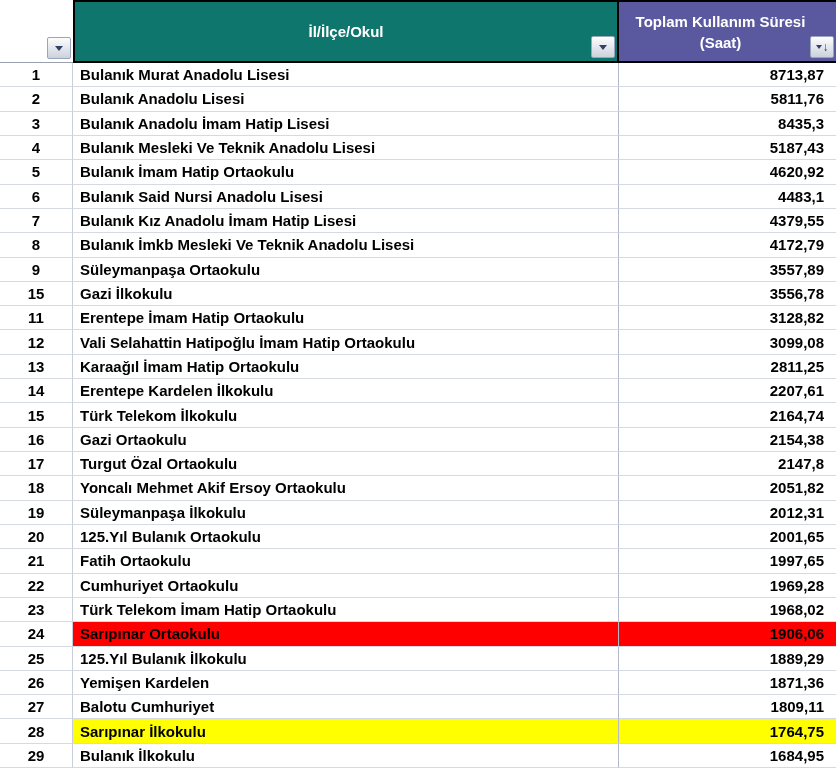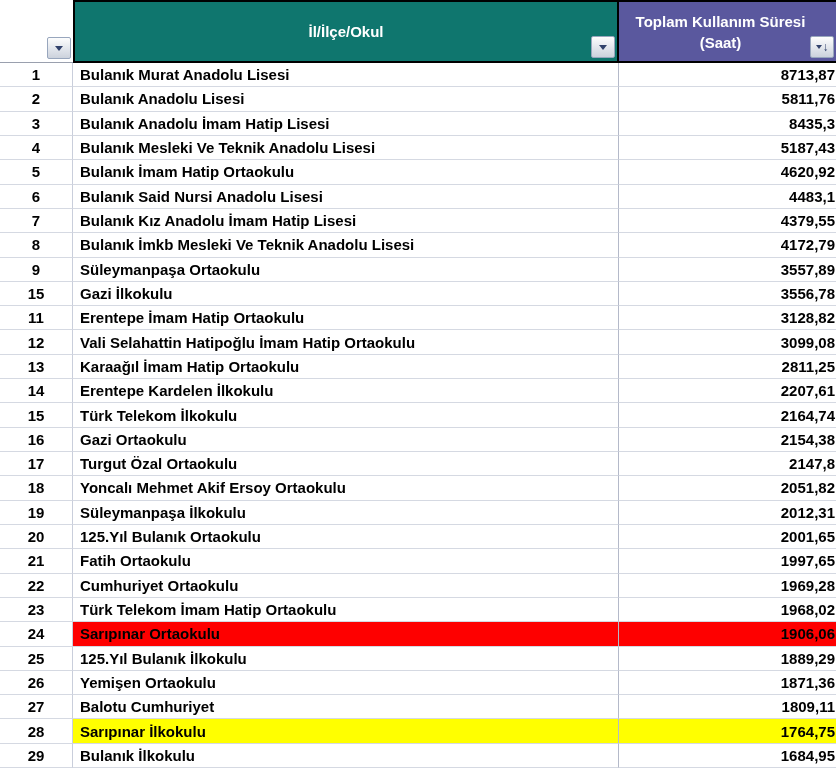--- a/index.html
+++ b/index.html
@@ -50,21 +50,21 @@
   .row { display:flex; flex:1; min-height:0; }
   .c { box-sizing:border-box; display:flex; align-items:center; font-size:15px; border-bottom:1px solid #d5d9e2; }
   .c-num {
     width:73px; flex:0 0 73px; justify-content:center;
     border-right:1px solid #c9cedb;
   }
   .c-school {
     width:546px; flex:0 0 546px; padding-left:7px;
     border-right:1px solid #b4b9c9;
   }
-  .c-val { flex:1; justify-content:flex-end; padding-right:1px; }
+  .c-val { flex:1; justify-content:flex-end; padding-right:12px; }
   .hl-red .c-school, .hl-red .c-val { background:#fe0000; }
   .hl-yellow .c-school, .hl-yellow .c-val { background:#ffff00; }
 </style>
 </head>
 <body>
 
 <div class="sheet">
 
   <div class="hdr">
 
@@ -239,21 +239,21 @@
       </div>
 
       <div class="row">
         <div class="c c-num">25</div>
         <div class="c c-school">125.Yıl Bulanık İlkokulu</div>
         <div class="c c-val">1889,29</div>
       </div>
 
       <div class="row">
         <div class="c c-num">26</div>
-        <div class="c c-school">Yemişen Ortaokulu</div>
+        <div class="c c-school">Yemişen Kardelen</div>
         <div class="c c-val">1871,36</div>
       </div>
 
       <div class="row">
         <div class="c c-num">27</div>
         <div class="c c-school">Balotu Cumhuriyet</div>
         <div class="c c-val">1809,11</div>
       </div>
 
       <div class="row hl-yellow">

